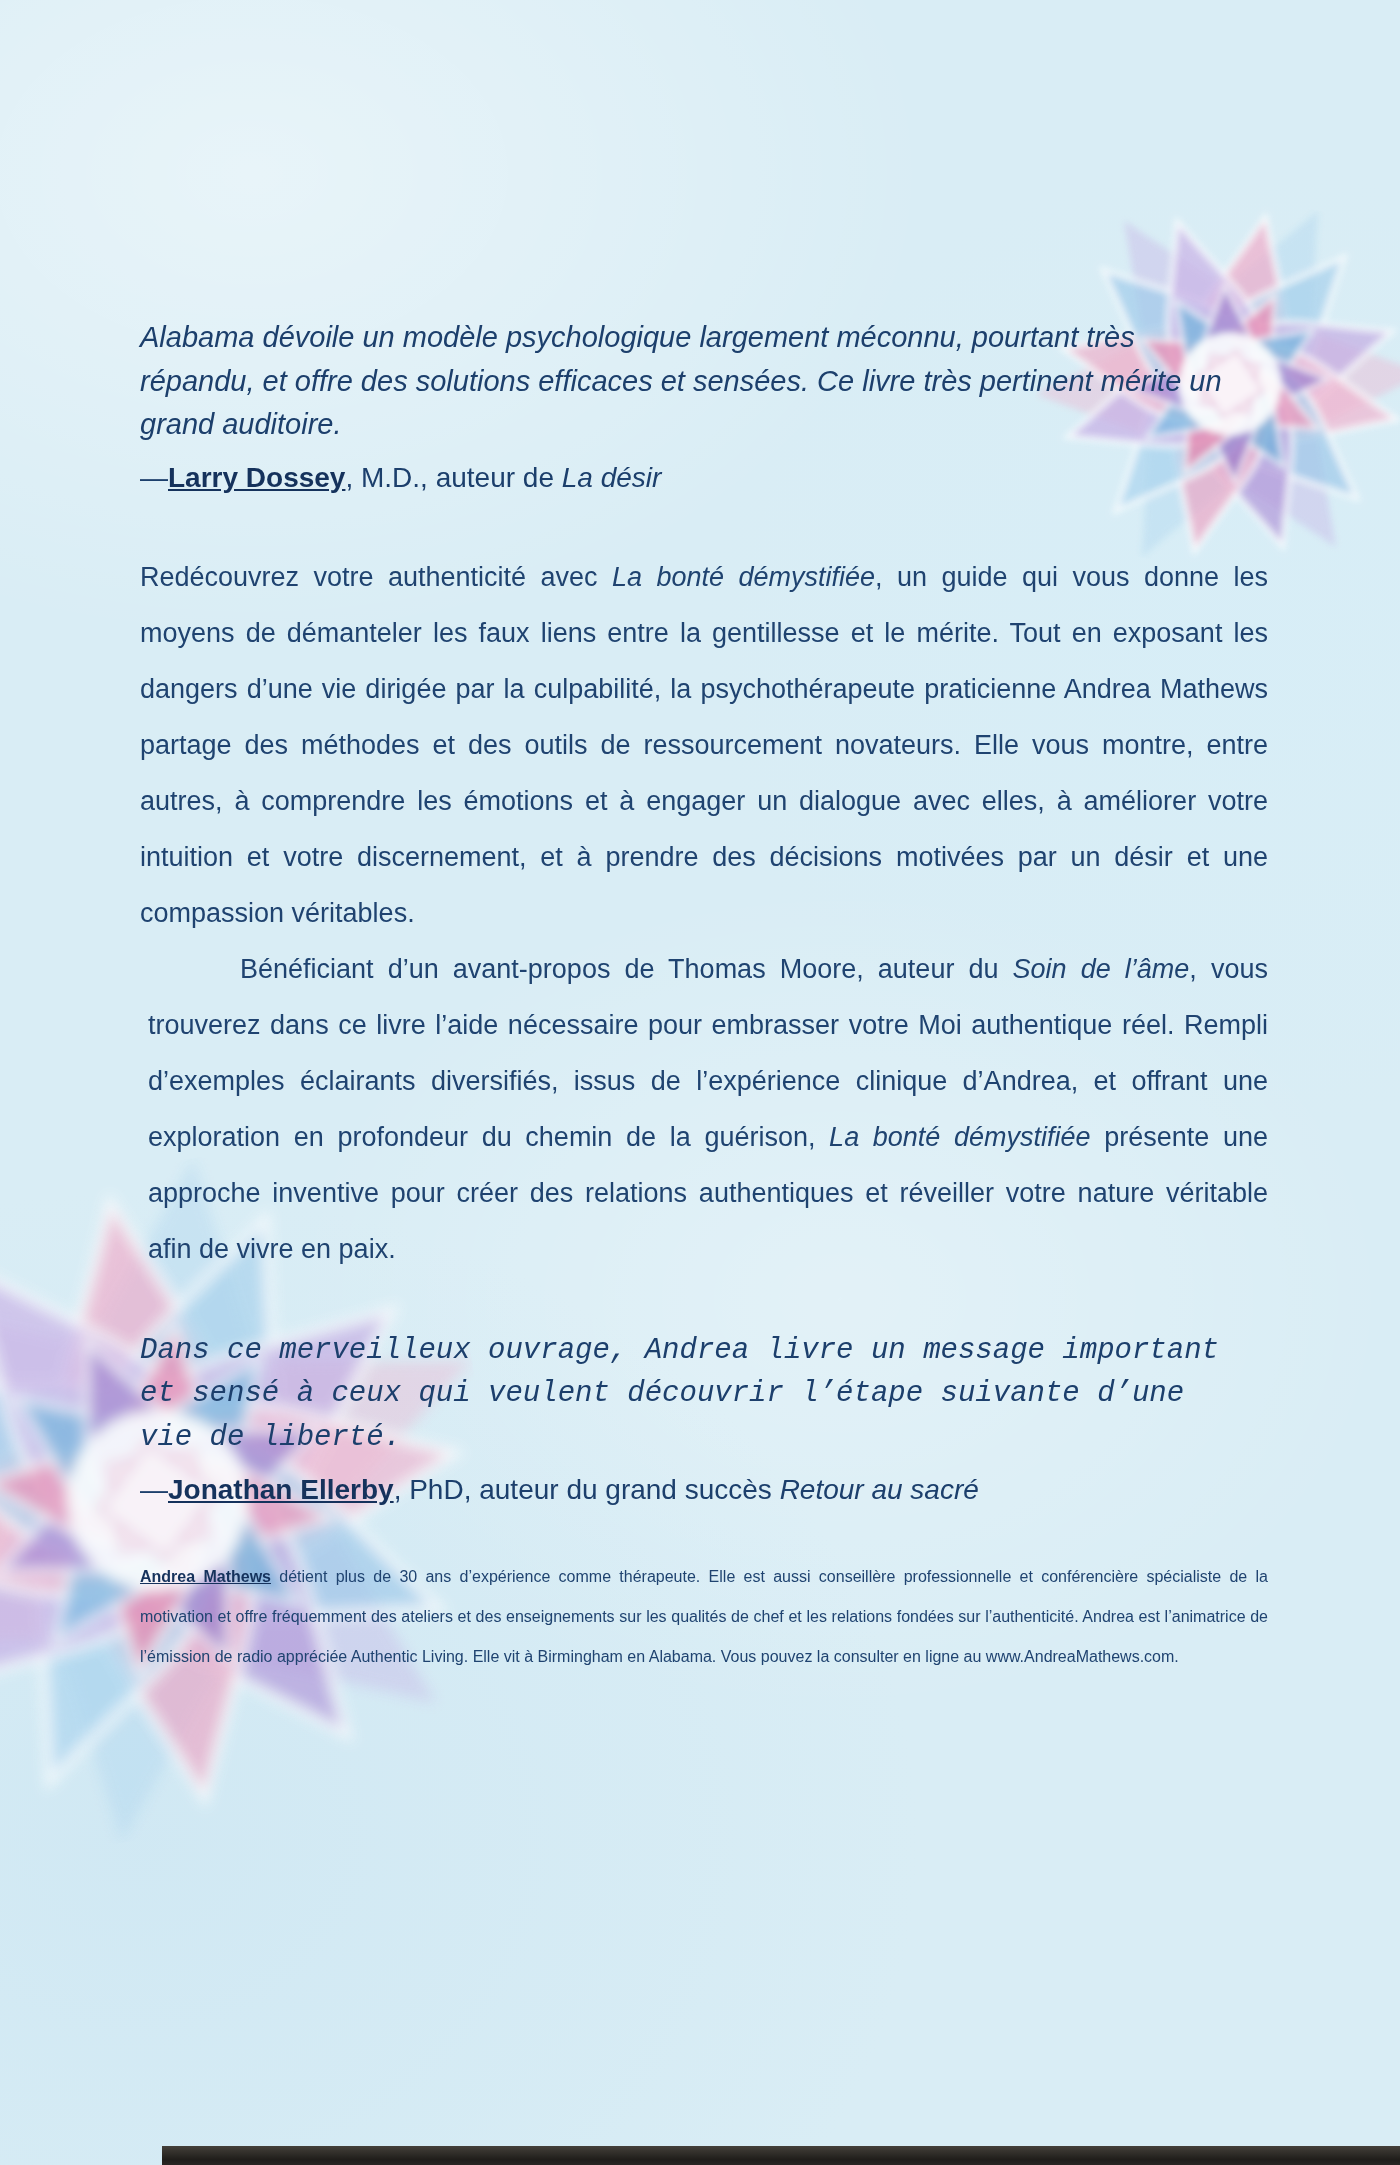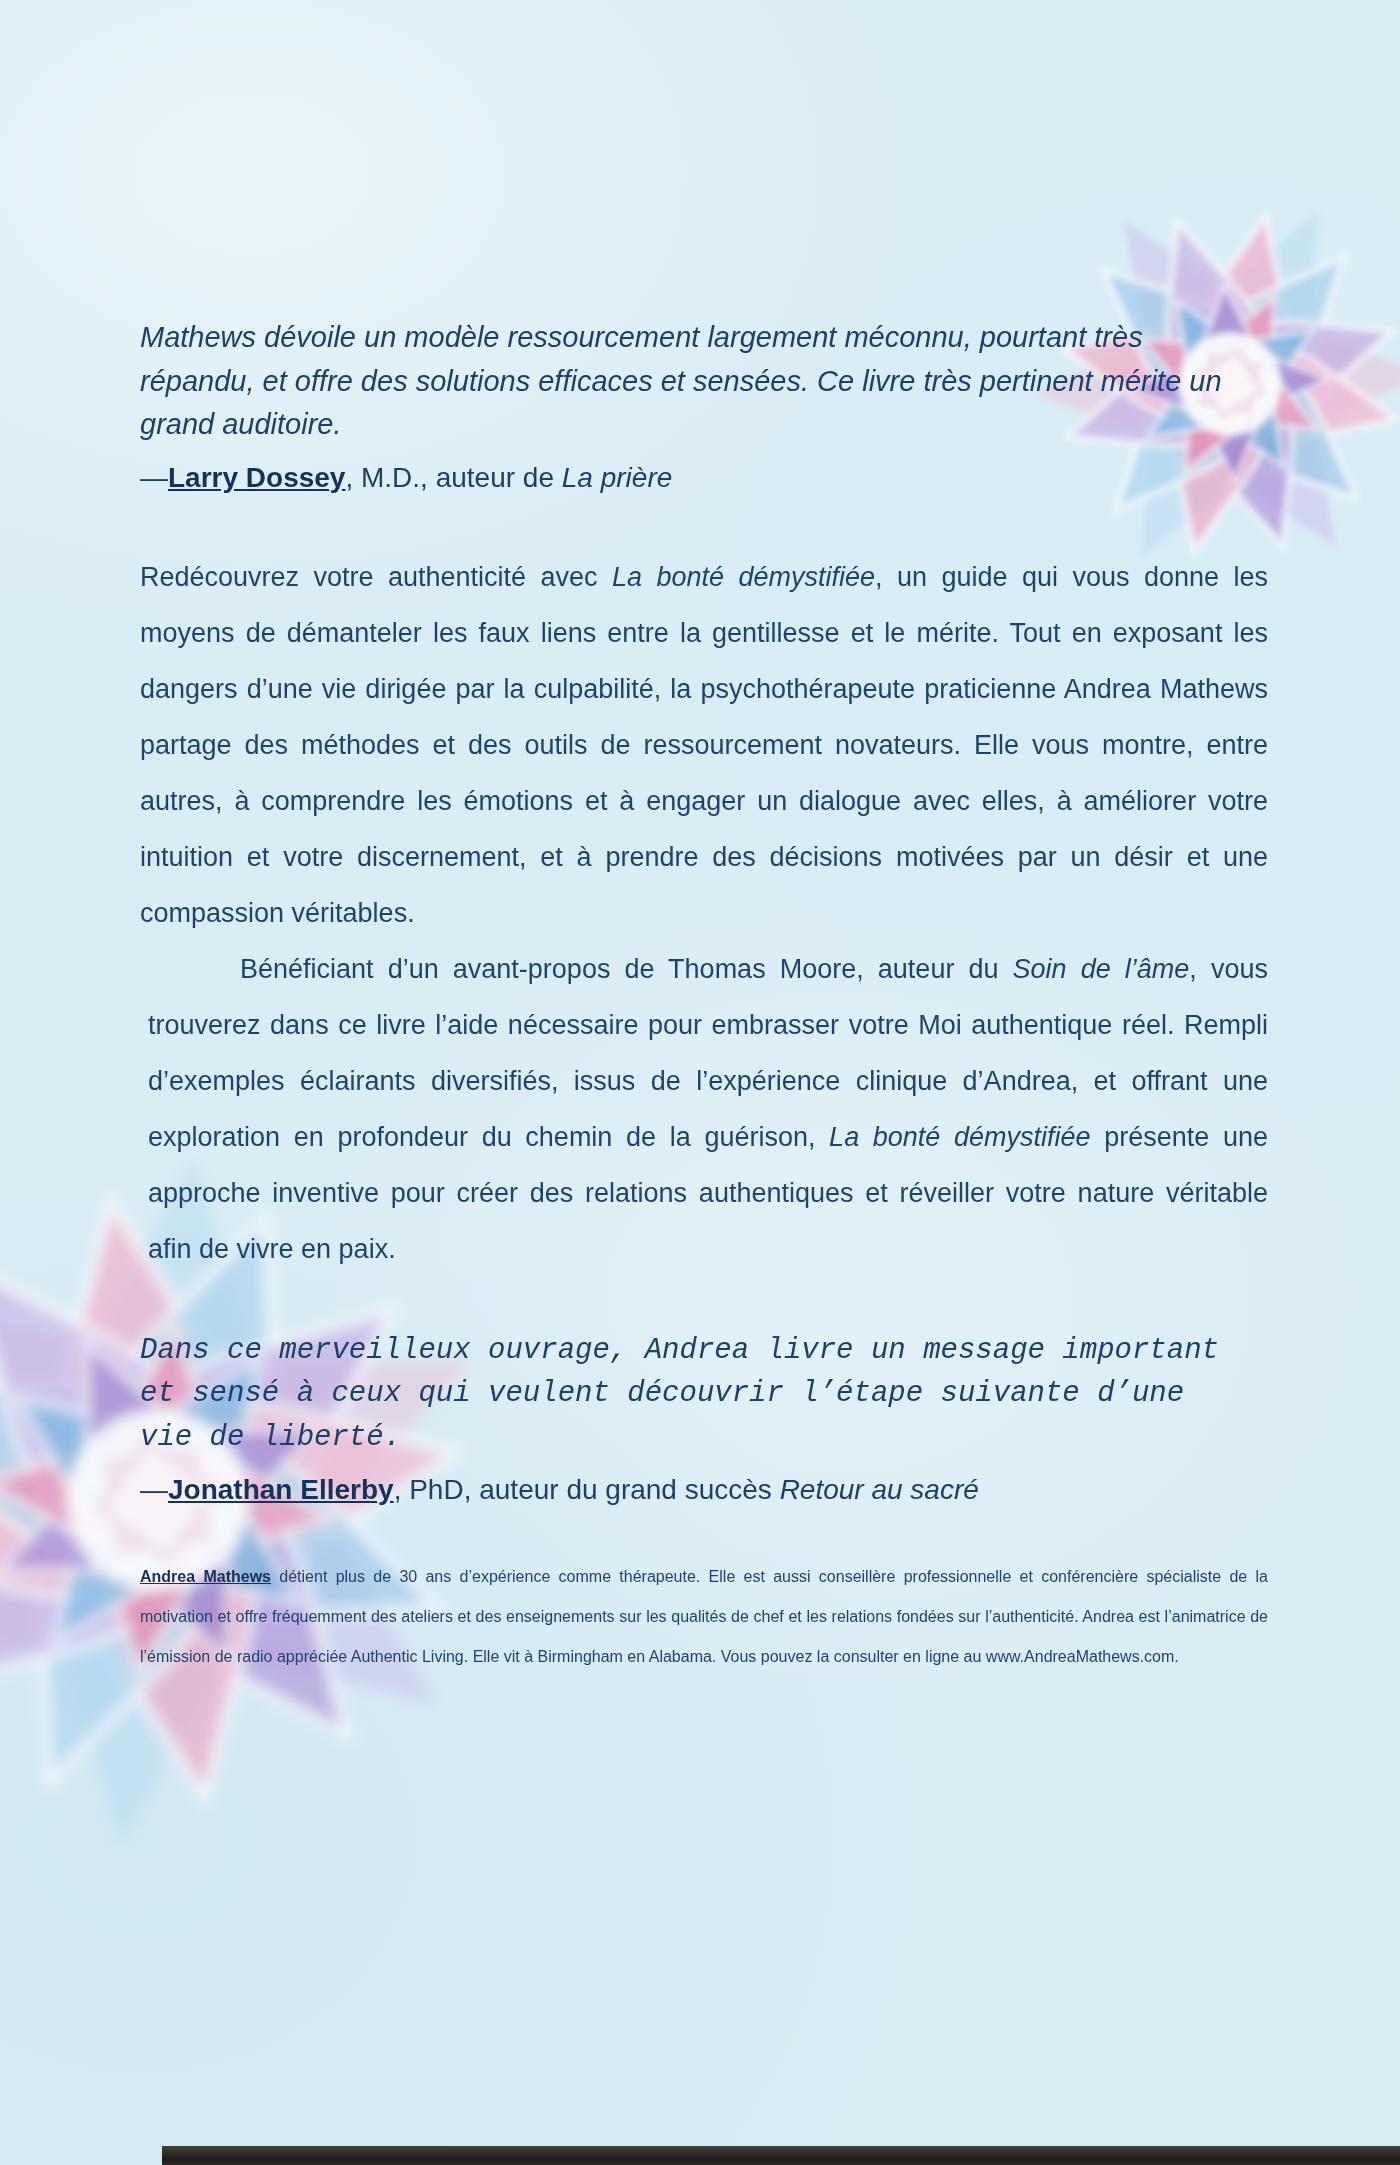--- a/index.html
+++ b/index.html
@@ -127,23 +127,23 @@
   <svg class="mandala m-tr" viewBox="-110 -110 220 220">
     <use href="#flower"></use>
   </svg>
 
   <svg class="mandala m-left" viewBox="-110 -110 220 220">
     <use href="#flower"></use>
   </svg>
 
   <div class="content">
 
-    <p class="quote">Mathews dévoile un modèle ressourcement largement méconnu, pourtant très répandu, et offre des solutions efficaces et sensées. Ce livre très pertinent mérite un grand auditoire.</p>
+    <p class="quote">Alabama dévoile un modèle psychologique largement méconnu, pourtant très répandu, et offre des solutions efficaces et sensées. Ce livre très pertinent mérite un grand auditoire.</p>
 
-    <p class="attribution"><span>—</span><span class="bd">Larry Dossey</span><span>, M.D., auteur de </span><span class="it">La prière</span></p>
+    <p class="attribution"><span>—</span><span class="bd">Larry Dossey</span><span>, M.D., auteur de </span><span class="it">La désir</span></p>
 
 
     <p class="body-para first"><span>Redécouvrez votre authenticité avec </span><span class="it">La bonté démystifiée</span><span>, un guide qui vous donne les moyens de démanteler les faux liens entre la gentillesse et le mérite. Tout en exposant les dangers d’une vie dirigée par la culpabilité, la psychothérapeute praticienne Andrea Mathews partage des méthodes et des outils de ressourcement novateurs. Elle vous montre, entre autres, à comprendre les émotions et à engager un dialogue avec elles, à améliorer votre intuition et votre discernement, et à prendre des décisions motivées par un désir et une compassion véritables.</span></p>
 
     <p class="body-para indent"><span>Bénéficiant d’un avant-propos de Thomas Moore, auteur du </span><span class="it">Soin de l’âme</span><span>, vous trouverez dans ce livre l’aide nécessaire pour embrasser votre Moi authentique réel. Rempli d’exemples éclairants diversifiés, issus de l’expérience clinique d’Andrea, et offrant une exploration en profondeur du chemin de la guérison, </span><span class="it">La bonté démystifiée</span><span> présente une approche inventive pour créer des relations authentiques et réveiller votre nature véritable afin de vivre en paix.</span></p>
 
     <p class="quote second">Dans ce merveilleux ouvrage, Andrea livre un message important et sensé à ceux qui veulent découvrir l’étape suivante d’une vie de liberté.</p>
 
     <p class="attribution"><span>—</span><span class="bd">Jonathan Ellerby</span><span>, PhD, auteur du grand succès </span><span class="it">Retour au sacré</span></p>
 

